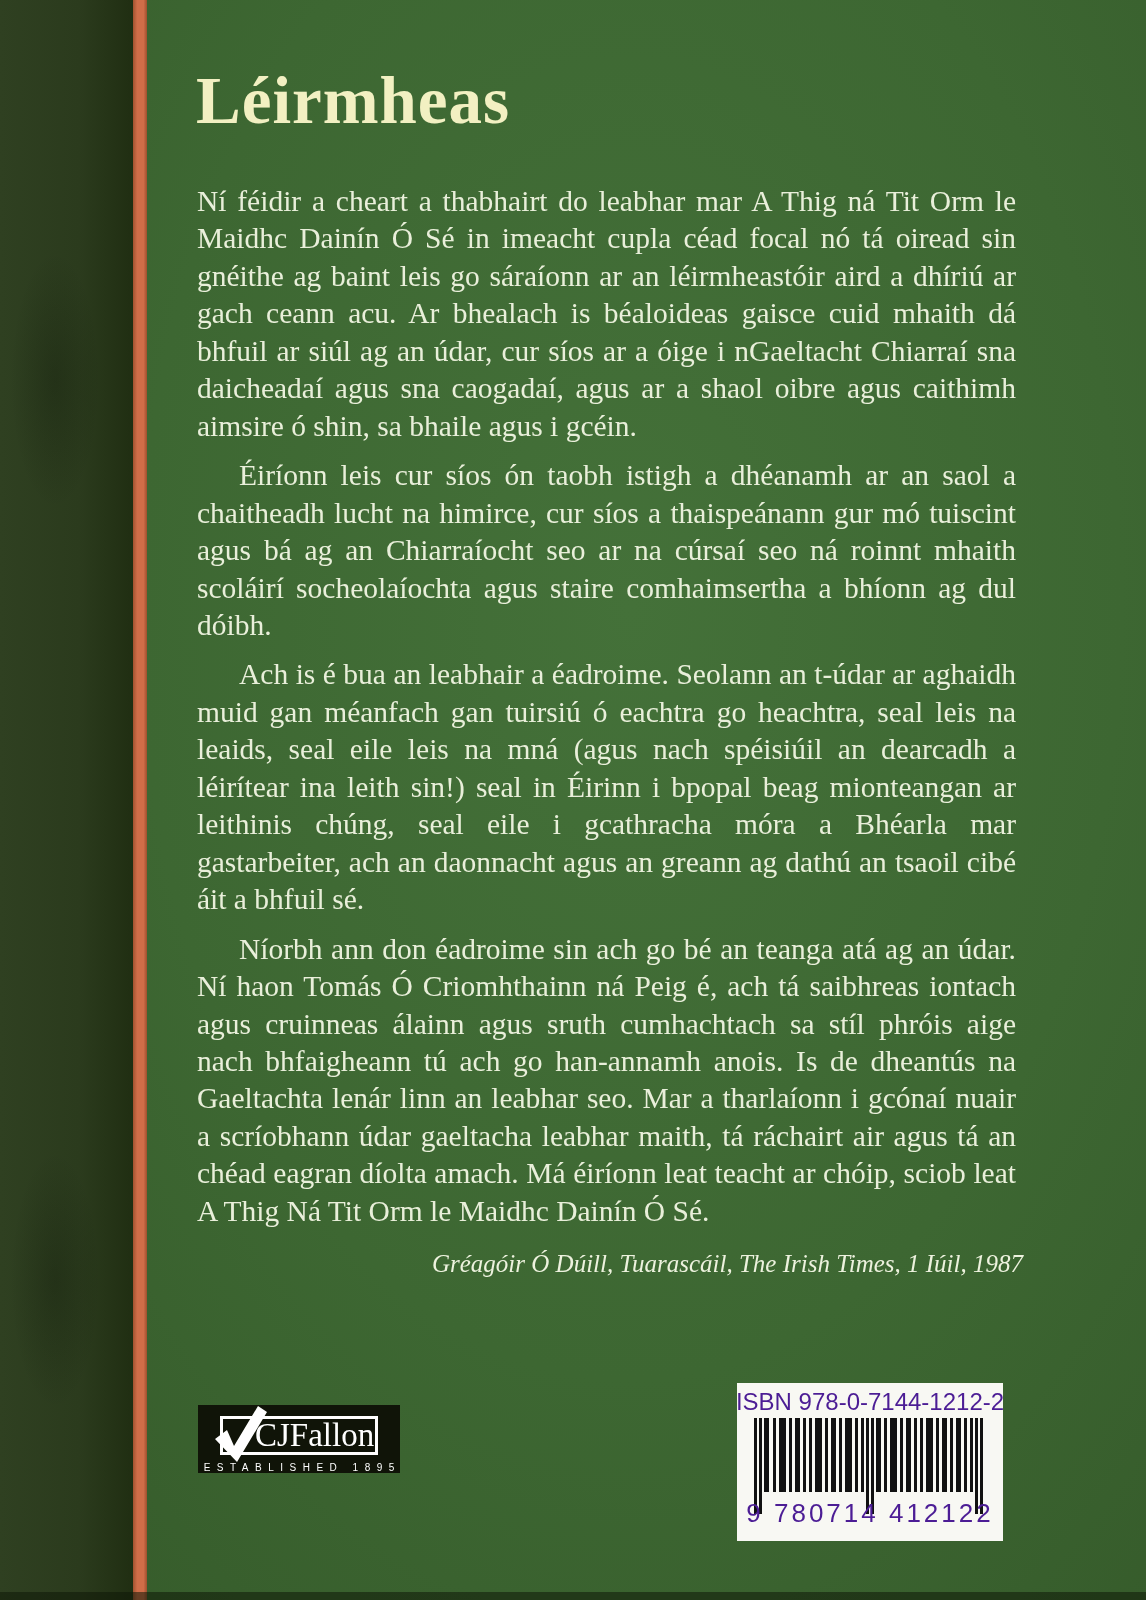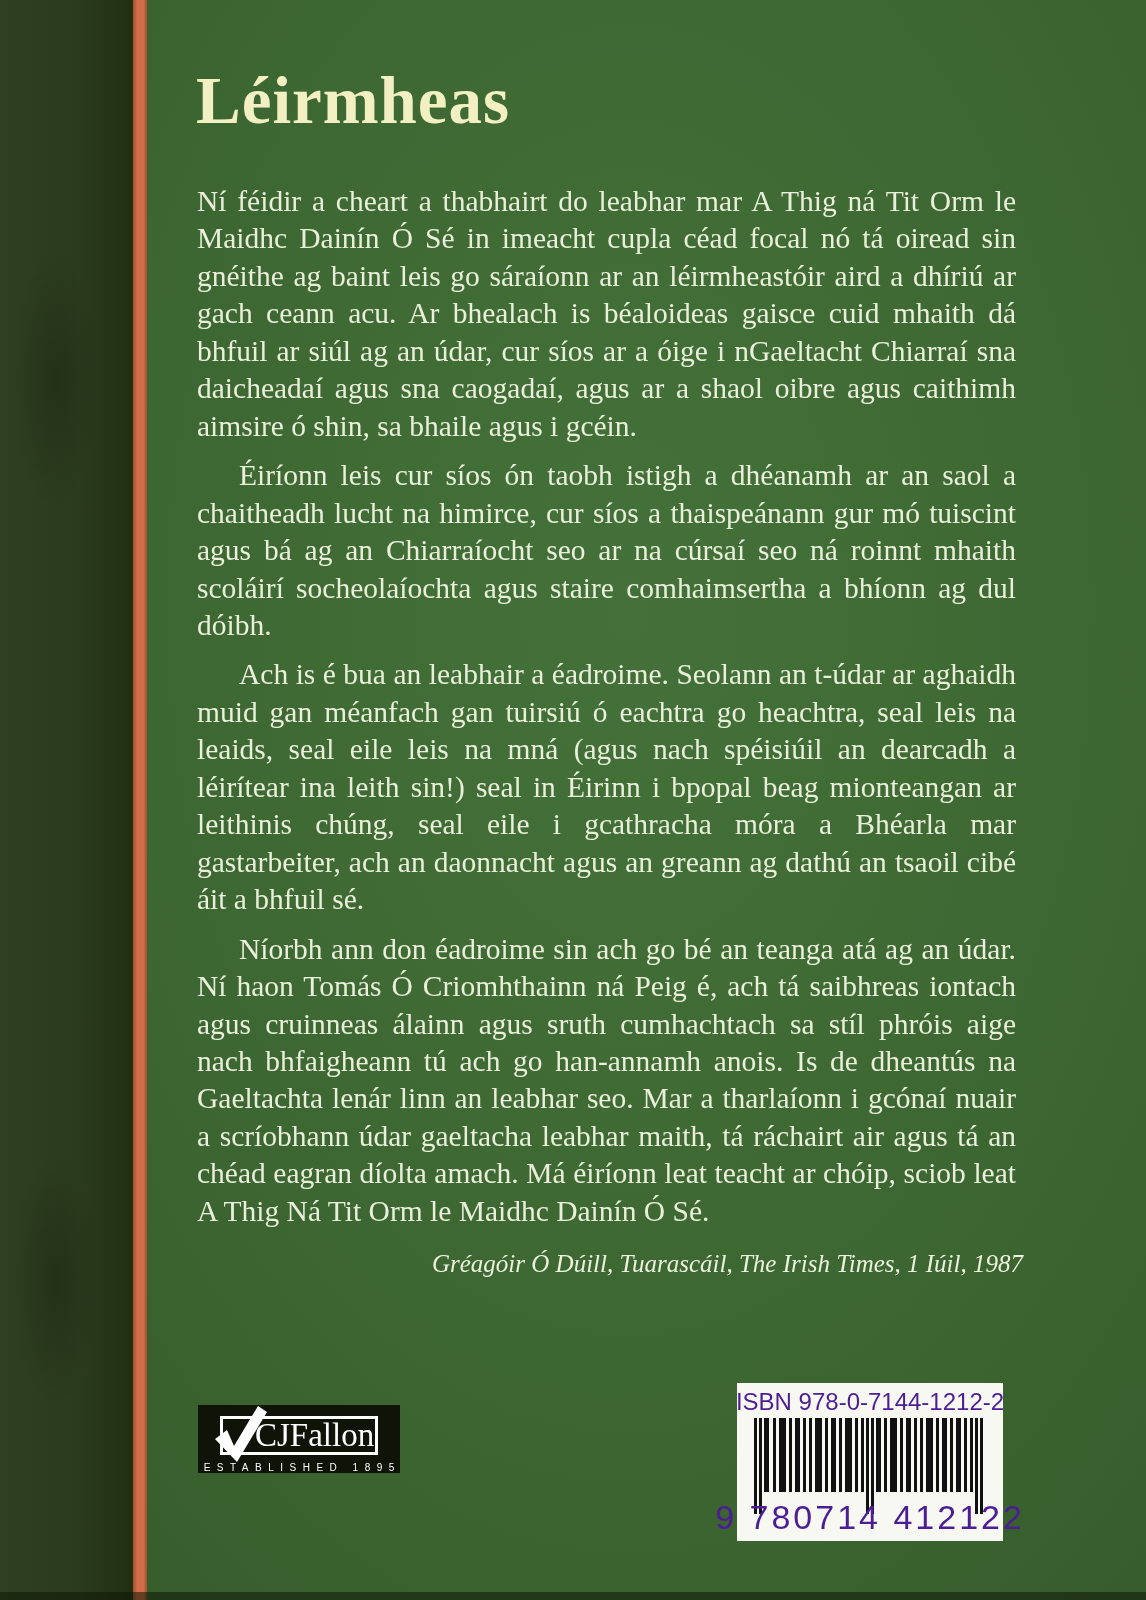--- a/index.html
+++ b/index.html
@@ -95,21 +95,21 @@
   }
   .isbn-label {
     margin-top: 5px;
     font-family: "Liberation Sans", sans-serif;
     font-size: 24px; white-space: nowrap;
   }
   .barcode { margin-top: 2px; display: block; }
   .barcode-digits {
     margin-top: -24px;
     font-family: "Liberation Sans", sans-serif;
-    font-size: 34px; letter-spacing: 3px; white-space: nowrap;
+    font-size: 26px; letter-spacing: 3px; white-space: nowrap;
     background: transparent;
     text-align: right;
   }
 </style>
 </head>
 <body>
 
 <div>
 
   <div class="spine">

